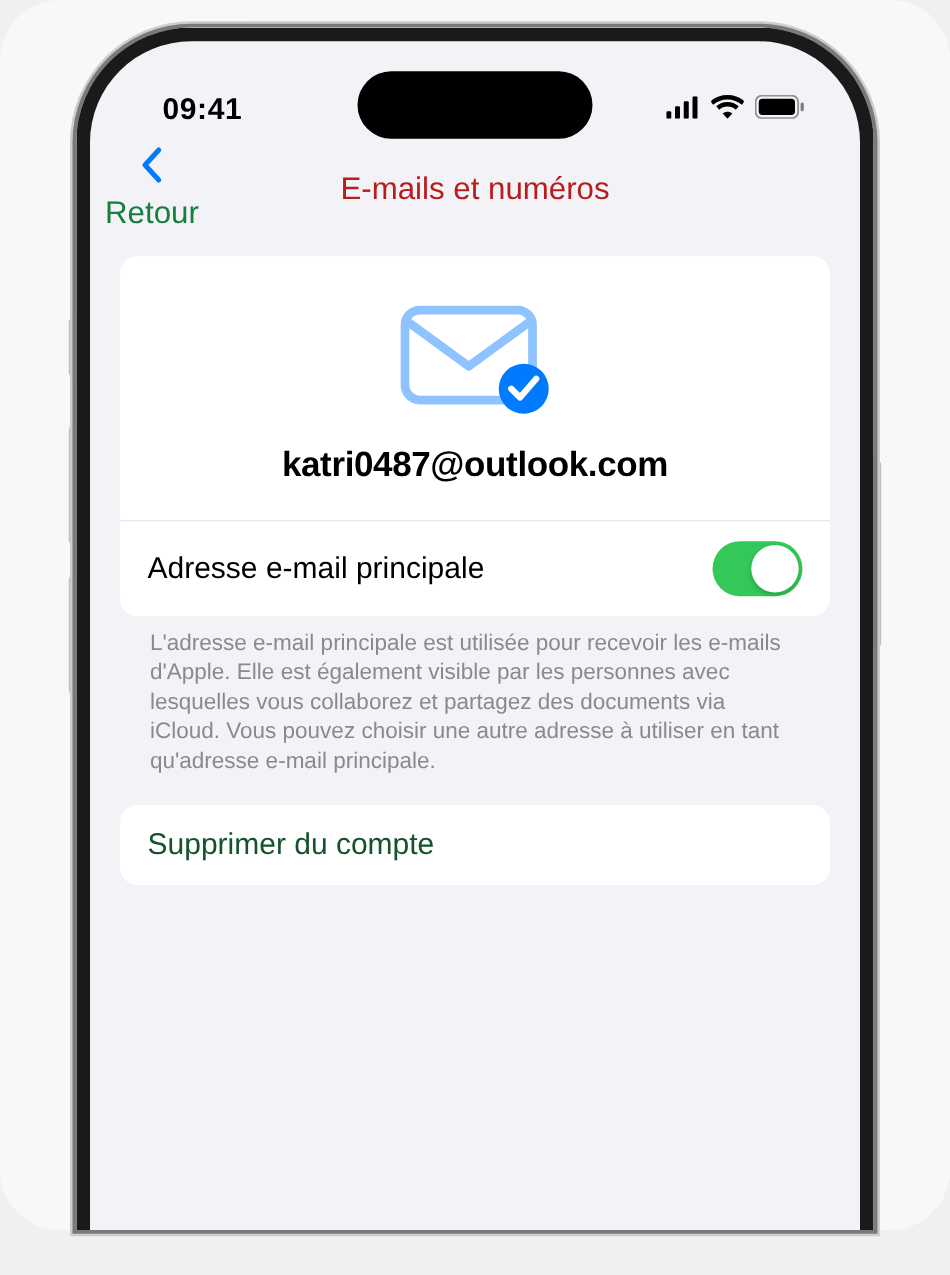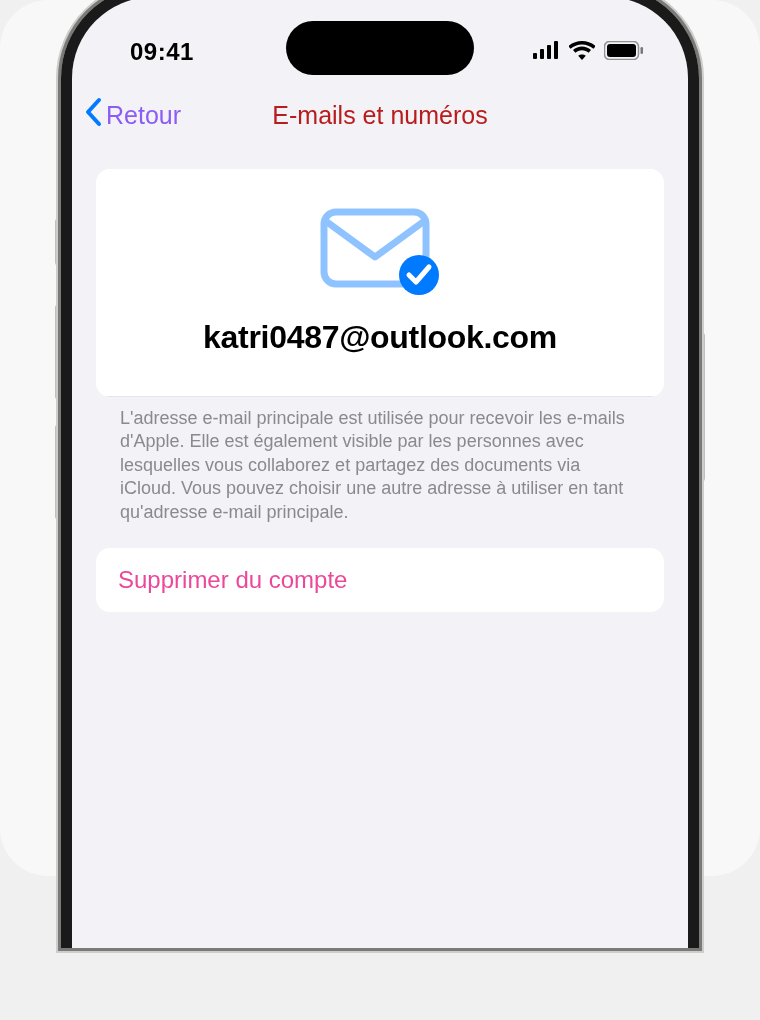--- a/index.html
+++ b/index.html
@@ -13,26 +13,26 @@
       width: 760px;
       height: 1020px;
       background: #f0f0f0;
       display: flex;
       align-items: flex-start;
       justify-content: center;
       overflow: hidden;
     }
     .device-wrap {
       width: 760px;
-      height: 876px;
+      height: 984px;
       background: #f8f8f8;
       border-radius: 48px;
       position: relative;
       display: flex;
-      align-items: center;
+      align-items: flex-end;
       justify-content: center;
       padding-top: 58px;
     }
     .phone {
       width: 638px;
       position: relative;
     }
     .phone-frame {
       position: absolute;
       inset: 0;
@@ -95,26 +95,27 @@
       height: 60px;
       display: flex;
       align-items: center;
       position: relative;
       padding: 0 16px;
     }
     .back-button {
       display: flex;
       align-items: center;
       gap: 2px;
-      color: #8b5cf6;
+      color: #15803d;
       font-size: 25px;
       font-weight: 400;
       cursor: pointer;
       position: absolute;
       left: 12px;
+      flex-direction: column;
     }
     .nav-title {
       position: absolute;
       left: 50%;
       transform: translateX(-50%);
       font-size: 25px;
       font-weight: 400;
       color: #b91c1c;
     }
     .content {
@@ -129,24 +130,24 @@
       padding: 38px 28px 28px 28px;
       text-align: center;
       border-bottom: 1px solid #e5e5ea;
     }
     .mail-icon-wrap {
       display: inline-block;
       position: relative;
       margin-bottom: 18px;
     }
     .email-address {
-      font-size: 32px;
+      font-size: 28px;
       font-weight: 700;
       color: #000;
-      margin-bottom: 12px;
+      margin-bottom: 0;
       letter-spacing: -0.3px;
     }
     .description {
       font-size: 21px;
       line-height: 1.3;
       color: #000;
       font-weight: 400;
       padding: 0 2px;
     }
     .toggle-row {
@@ -183,21 +184,21 @@
       line-height: 1.3;
       padding: 10px 24px 24px 24px;
     }
     .remove-card {
       background: #fff;
       border-radius: 14px;
       padding: 18px 22px;
     }
     .remove-link {
       font-size: 24px;
-      color: #ec4899;
+      color: #14532d;
       cursor: pointer;
     }
   </style>
 </head>
 <body>
 
 <div class="device-wrap">
   <div class="phone">
     <div class="side-button left1"></div>
     <div class="side-button left2"></div>
@@ -254,20 +255,26 @@
             <div class="mail-icon-wrap">
               <svg width="122" height="90" viewBox="0 0 122 90">
                 <rect x="5" y="5" width="102" height="72" rx="12" fill="none" stroke="#8fc3ff" stroke-width="7"></rect>
                 <path d="M8 15 L56 50 L104 15" fill="none" stroke="#8fc3ff" stroke-width="7" stroke-linecap="round" stroke-linejoin="round"></path>
                 <circle cx="100" cy="68" r="20" fill="#007aff"></circle>
                 <path d="M90 68 L97 75 L110 60" stroke="#fff" stroke-width="5" fill="none" stroke-linecap="round" stroke-linejoin="round"></path>
               </svg>
             </div>
             <div class="email-address">katri0487@outlook.com</div>
           </div>
+          <div class="toggle-row">
+            <div class="toggle-label">Adresse e-mail principale</div>
+            <div class="switch">
+              <div class="switch-knob"></div>
+            </div>
+          </div>
         </div>
 
         <div class="footer-text">L'adresse e-mail principale est utilisée pour recevoir les e-mails d'Apple. Elle est également visible par les personnes avec lesquelles vous collaborez et partagez des documents via iCloud. Vous pouvez choisir une autre adresse à utiliser en tant qu'adresse e-mail principale.</div>
 
         <div class="remove-card">
           <div class="remove-link">Supprimer du compte</div>
         </div>
       </div>
 
     </div>

